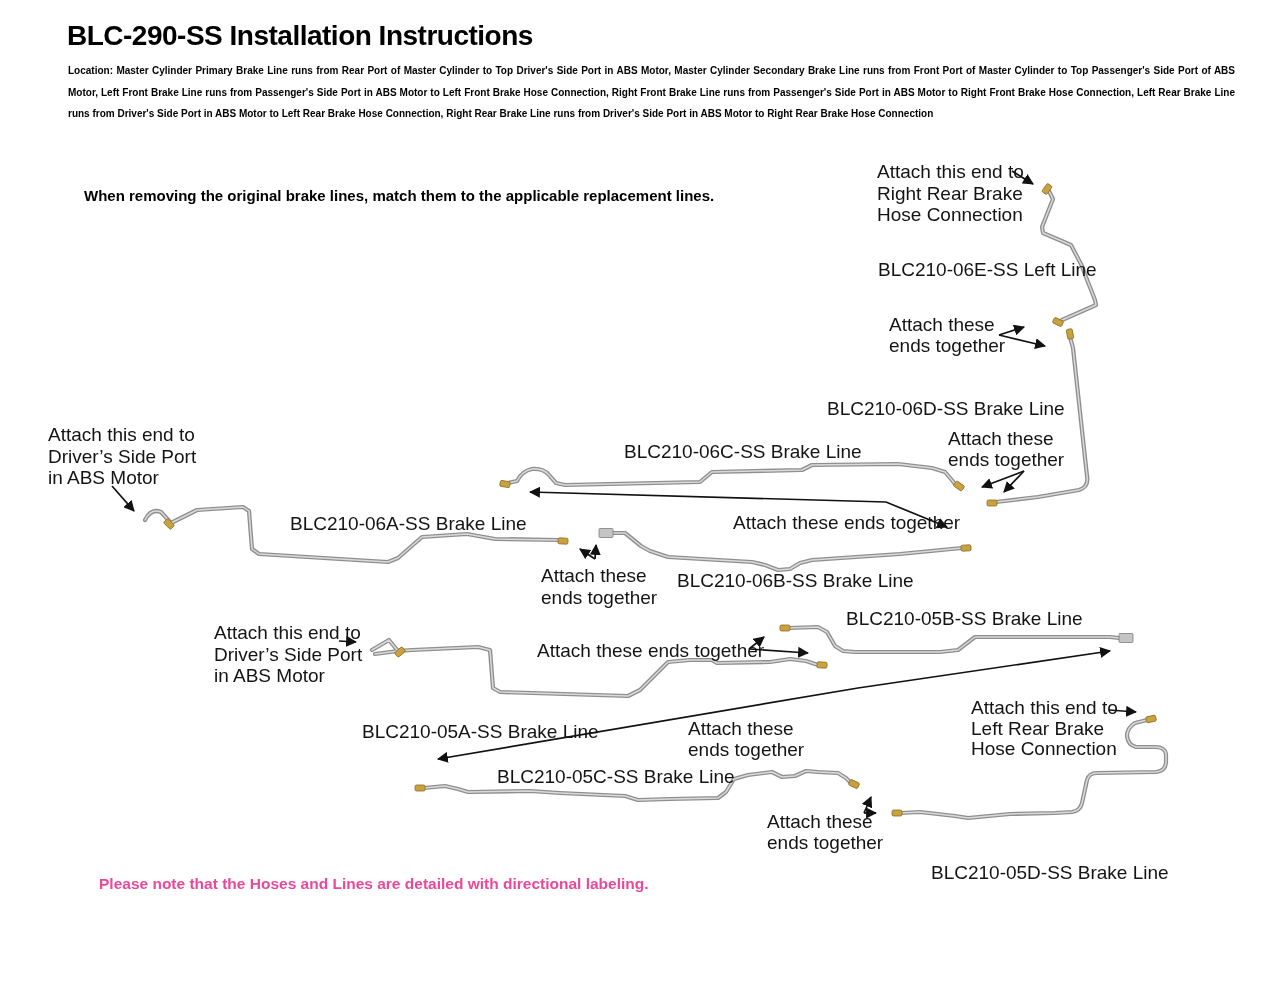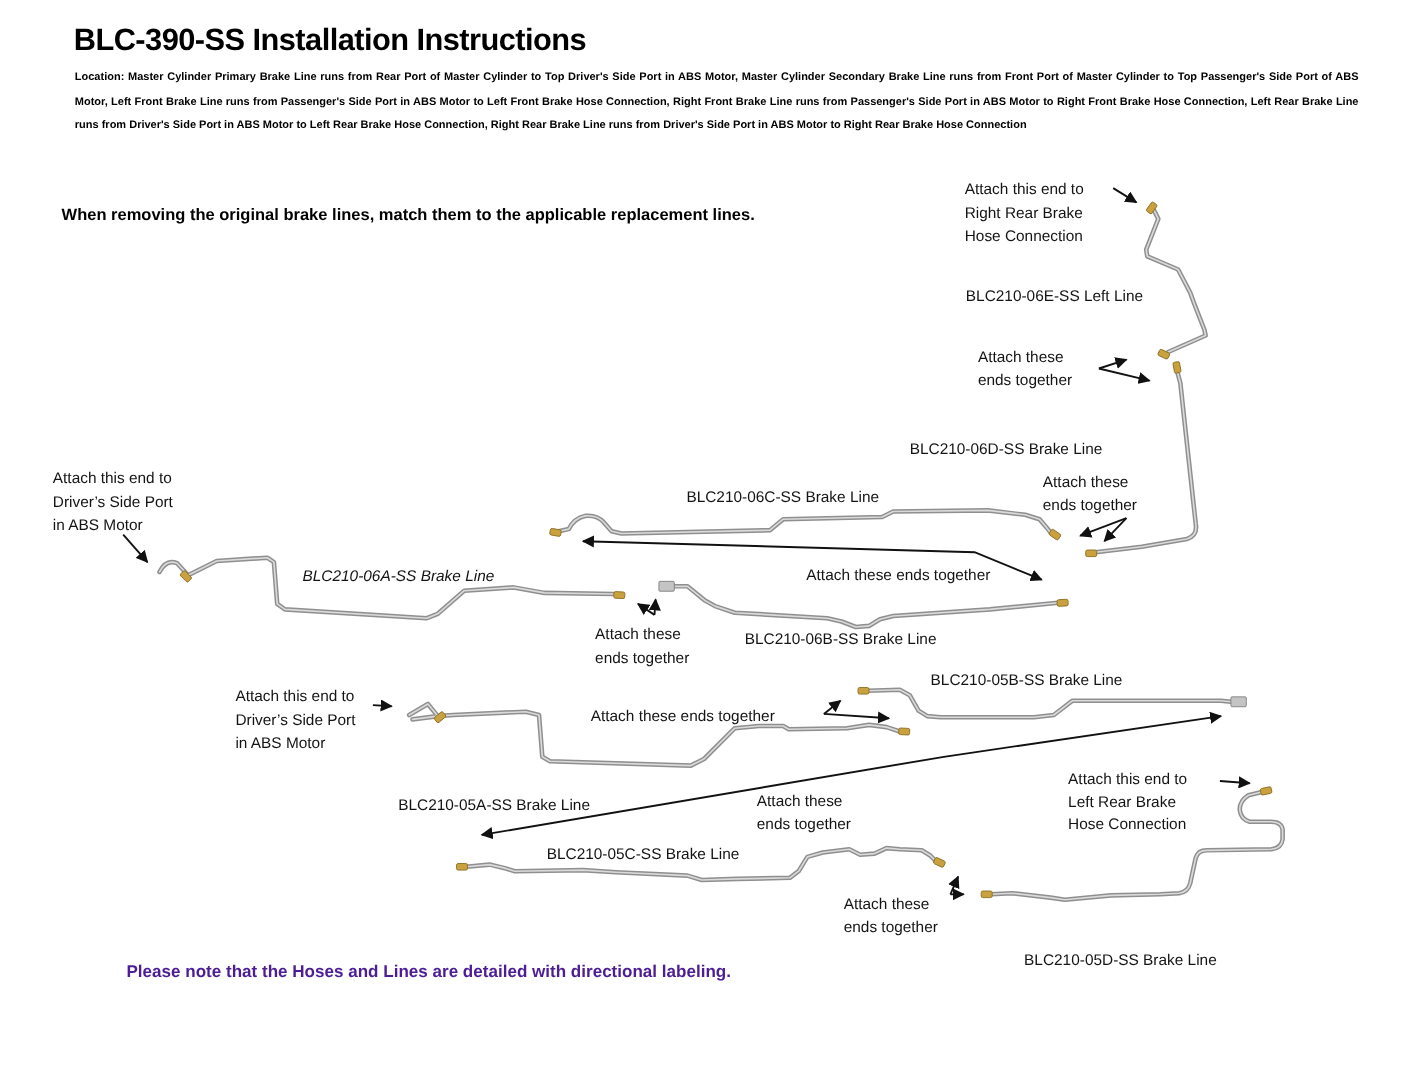--- a/index.html
+++ b/index.html
@@ -2,31 +2,31 @@
 <html><head>
 <meta charset="utf-8">
 <style>
   html,body{margin:0;padding:0;background:#ffffff;}
   #page{position:relative;width:1280px;height:989px;background:#ffffff;overflow:hidden;
         font-family:"Liberation Sans",sans-serif;color:#111;}
   .abs{position:absolute;}
   #title{left:67px;top:20px;font-size:28px;font-weight:bold;letter-spacing:-0.5px;color:#000;}
   #location{left:68px;top:60px;width:1167px;font-size:10px;font-weight:bold;line-height:21.6px;
             text-align:justify;color:#000;}
-  #intro{left:56px;top:187px;font-size:15px;font-weight:bold;color:#000;}
-  .lbl{font-size:14px;line-height:21px;white-space:pre-line;color:#141414;}
-  .note{left:115px;font-size:15.5px;font-weight:bold;color:#4c1d95;}
+  #intro{left:84px;top:187px;font-size:15px;font-weight:bold;color:#000;}
+  .lbl{font-size:19px;line-height:21px;white-space:pre-line;color:#141414;}
+  .note{left:99px;font-size:15.5px;font-weight:bold;color:#ec4899;}
   svg{position:absolute;left:0;top:0;}
 </style>
 </head>
 <body>
 
 <div id="page">
 
-  <div id="title" class="abs">BLC-390-SS Installation Instructions</div>
+  <div id="title" class="abs">BLC-290-SS Installation Instructions</div>
   <div id="location" class="abs">Location: Master Cylinder Primary Brake Line runs from Rear Port of Master Cylinder to Top Driver's Side Port in ABS Motor, Master Cylinder Secondary Brake Line runs from Front Port of Master Cylinder to Top Passenger's Side Port of ABS Motor, Left Front Brake Line runs from Passenger's Side Port in ABS Motor to Left Front Brake Hose Connection, Right Front Brake Line runs from Passenger's Side Port in ABS Motor to Right Front Brake Hose Connection, Left Rear Brake Line runs from Driver's Side Port in ABS Motor to Left Rear Brake Hose Connection, Right Rear Brake Line runs from Driver's Side Port in ABS Motor to Right Rear Brake Hose Connection</div>
   <div id="intro" class="abs">When removing the original brake lines, match them to the applicable replacement lines.</div>
 
   <svg width="1280" height="989" viewBox="0 0 1280 989">
     <defs>
       <marker id="ah" viewBox="0 0 10 10" refX="9" refY="5" markerWidth="6.5" markerHeight="6.5" orient="auto-start-reverse">
         <path d="M0,0 L10,5 L0,10 z" fill="#111"></path>
       </marker>
     </defs>
 
@@ -131,21 +131,21 @@
 ends together</div>
   <div class="abs lbl" style="left:971px;top:698px;line-height:20.5px;">Attach this end to
 Left Rear Brake
 Hose Connection</div>
   <div class="abs lbl" style="left:767px;top:811px;">Attach these
 ends together</div>
 
   <div class="abs lbl" style="left:878px;top:259px;">BLC210-06E-SS Left Line</div>
   <div class="abs lbl" style="left:827px;top:398px;">BLC210-06D-SS Brake Line</div>
   <div class="abs lbl" style="left:624px;top:441px;">BLC210-06C-SS Brake Line</div>
-  <div class="abs lbl" style="left:275px;top:513px;font-style:italic;">BLC210-06A-SS Brake Line</div>
+  <div class="abs lbl" style="left:290px;top:513px;">BLC210-06A-SS Brake Line</div>
   <div class="abs lbl" style="left:677px;top:570px;">BLC210-06B-SS Brake Line</div>
   <div class="abs lbl" style="left:846px;top:608px;">BLC210-05B-SS Brake Line</div>
   <div class="abs lbl" style="left:362px;top:702px;margin-top:19px;">BLC210-05A-SS Brake Line</div>
   <div class="abs lbl" style="left:497px;top:766px;">BLC210-05C-SS Brake Line</div>
   <div class="abs lbl" style="left:931px;top:826px;margin-top:36px;">BLC210-05D-SS Brake Line</div>
 
   <div class="abs note" style="top:875px;">Please note that the Hoses and Lines are detailed with directional labeling.</div>
 
 </div>
 

